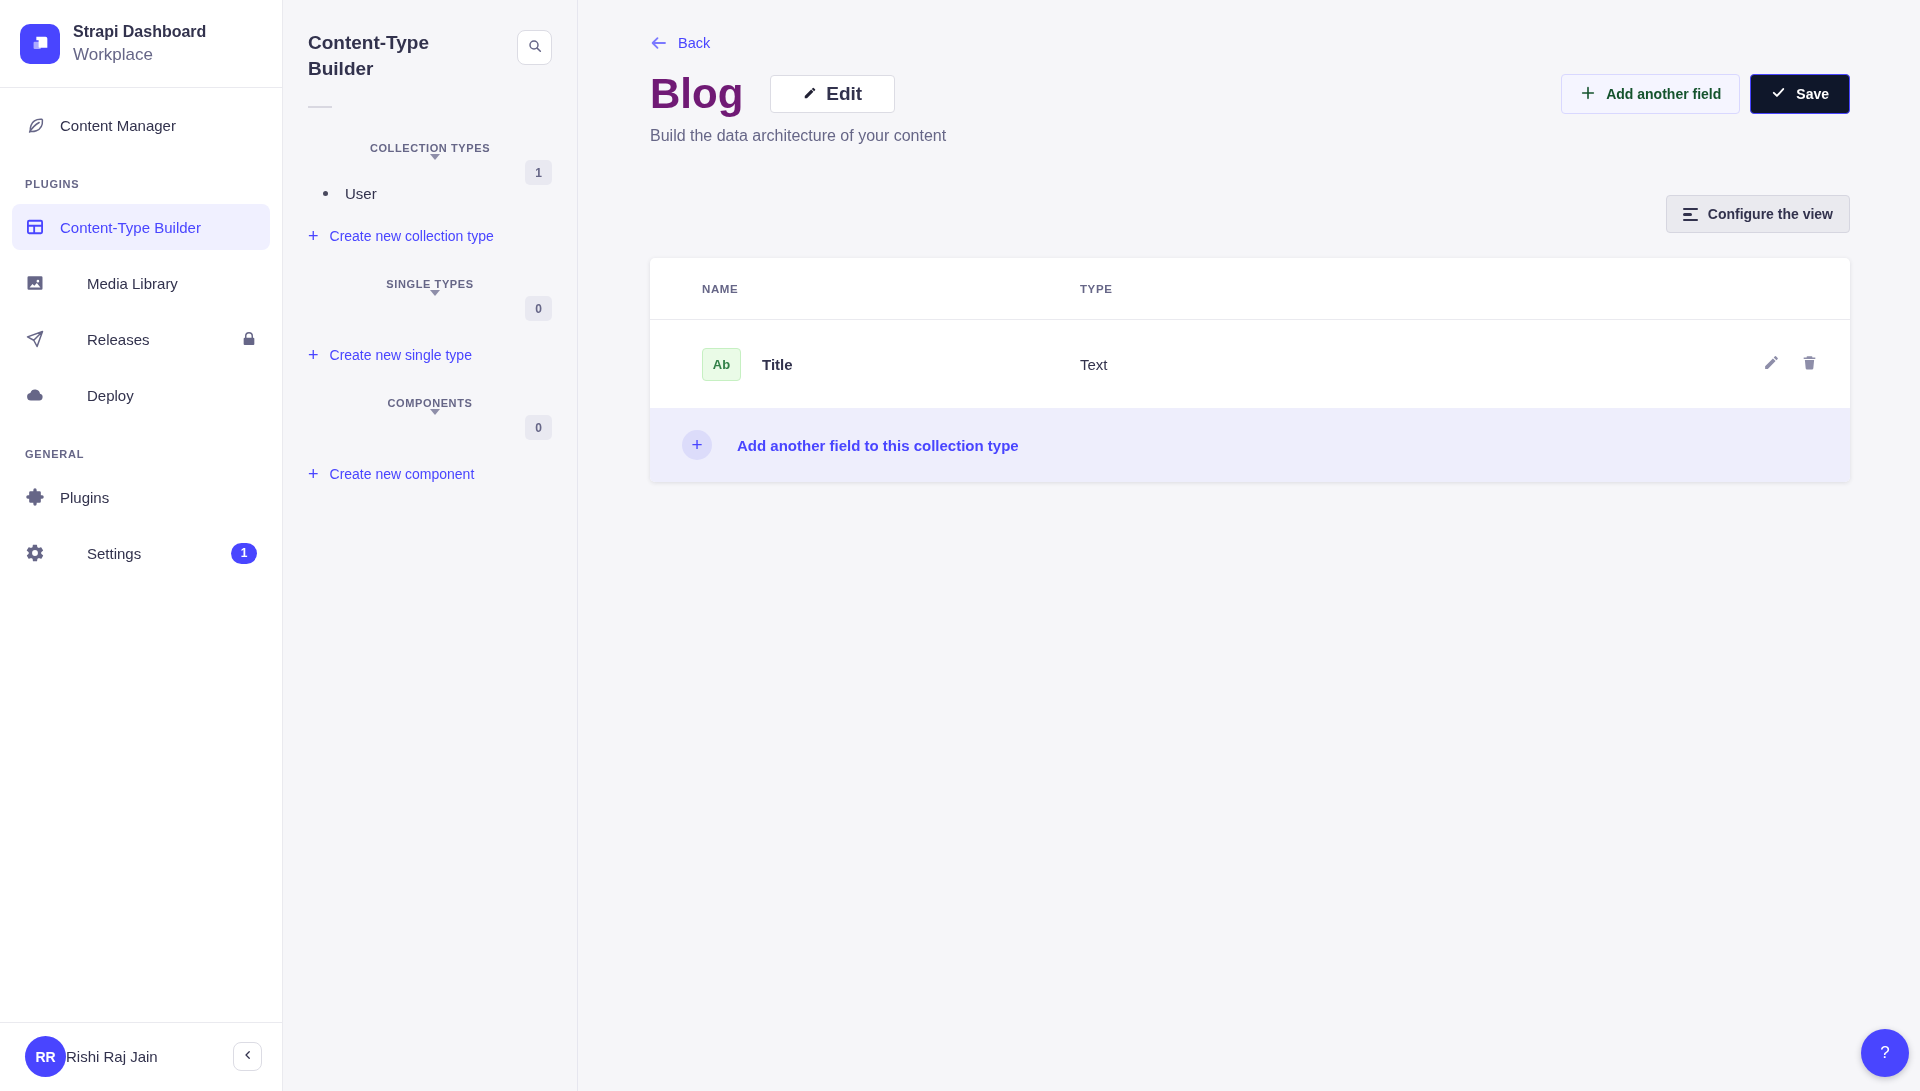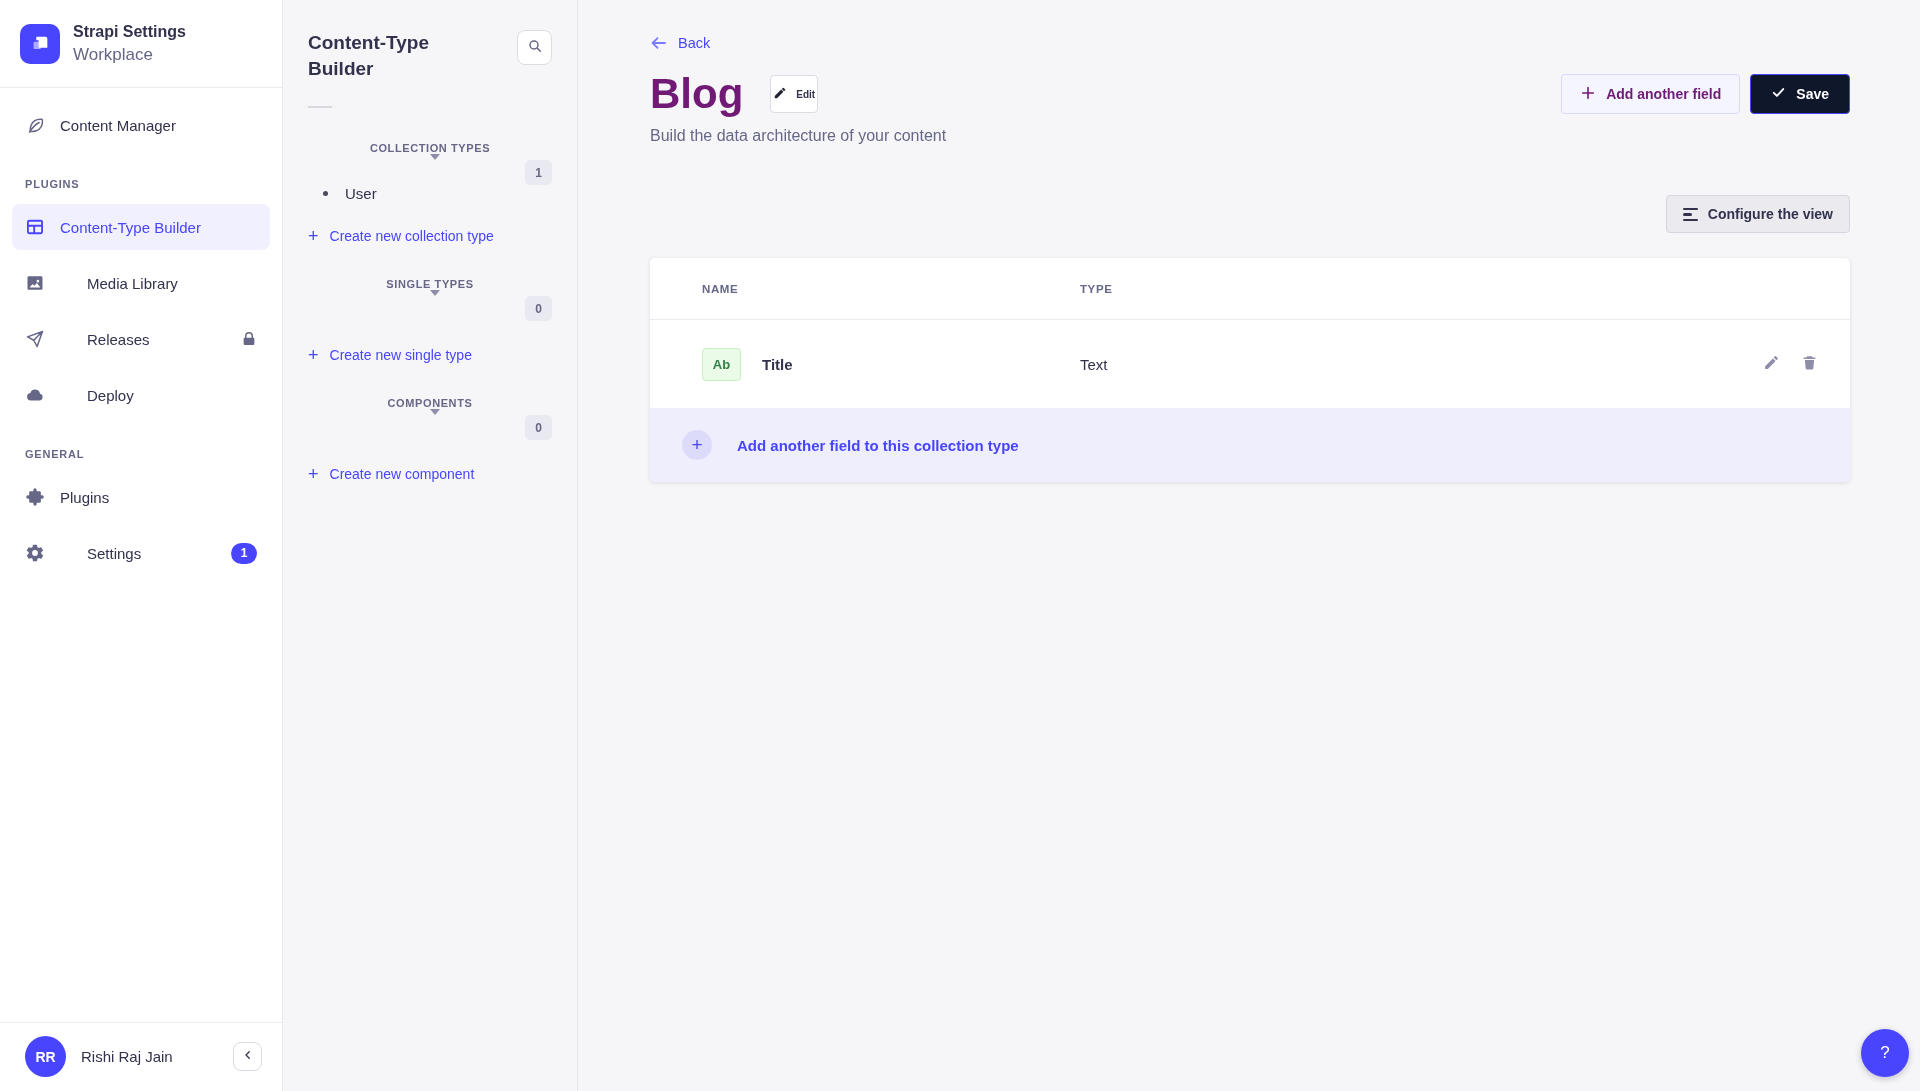--- a/index.html
+++ b/index.html
@@ -39,21 +39,21 @@
   .item-right { margin-left:auto; display:flex; align-items:center; }
   .lock { color:#666687; }
   .count-pill {
     background:#4945ff; color:#fff; font-size:12px; font-weight:700;
     min-width:26px; height:21px; border-radius:11px;
     display:flex; align-items:center; justify-content:center; padding:0 8px;
   }
 
   .sidebar-footer {
     margin-top:auto; border-top:1px solid #eaeaef;
-    display:flex; align-items:center; gap:15px; padding:13px 20px 14px 25px;
+    display:flex; align-items:center; padding:13px 20px 14px 25px;
   }
   .avatar {
     width:41px; height:41px; border-radius:50%; background:#4945ff; color:#fff;
     font-size:14px; font-weight:700; display:flex; align-items:center; justify-content:center;
   }
   .user-name { font-size:15px; color:#32324d; }
   .collapse-btn {
     margin-left:auto; width:29px; height:29px; border:1px solid #dcdce4; border-radius:8px;
     background:#fff; color:#32324d; display:flex; align-items:center; justify-content:center; cursor:pointer;
   }
@@ -89,28 +89,28 @@
   .create-link .plus-glyph { font-size:18px; font-weight:500; line-height:14px; }
 
   
   .main { flex:1; position:relative; padding:34px 70px 0 72px; }
   .back-link { display:inline-flex; align-items:center; gap:10px; color:#4945ff; font-size:14.5px; cursor:pointer; }
   .back-arrow { color:#7b79ff; display:flex; }
 
   .title-row { display:flex; align-items:center; margin-top:13px; }
   .page-title { font-size:42px; font-weight:700; color:#701a75; margin:0; line-height:1.2; }
   .edit-btn {
-    margin-left:27px; height:38px; padding:0 2px; background:#fff;
+    margin-left:27px; height:38px; padding:0 32px; background:#fff;
     border:1px solid #dcdce4; border-radius:4px; display:flex; align-items:center; gap:9px;
-    font-size:10px; font-weight:700; color:#32324d; cursor:pointer;
+    font-size:19px; font-weight:700; color:#32324d; cursor:pointer;
   }
   .header-actions { margin-left:auto; display:flex; gap:10px; }
   .add-field-btn {
     height:40px; padding:0 18px; background:#f5f5ff; border:1px solid #d9d8ff; border-radius:4px;
-    display:flex; align-items:center; gap:10px; font-size:14px; font-weight:700; color:#701a75; cursor:pointer;
+    display:flex; align-items:center; gap:10px; font-size:14px; font-weight:700; color:#14532d; cursor:pointer;
   }
   .save-btn {
     height:40px; padding:0 20px; background:#0f172a; border:1px solid #4945ff; border-radius:4px;
     display:flex; align-items:center; gap:10px; font-size:14px; font-weight:700; color:#fff; cursor:pointer;
   }
   .subtitle { margin-top:8px; font-size:16px; color:#666687; }
 
   .configure-row { display:flex; justify-content:flex-end; margin-top:50px; }
   .configure-btn {
     height:38px; padding:0 16px; background:#eaeaef; border:1px solid #d6d6e0; border-radius:4px;
@@ -160,21 +160,21 @@
 
   <aside class="sidebar">
     <div class="brand">
       <div class="logo">
         <svg width="22" height="22" viewBox="0 0 24 24" fill="none">
           <path d="M8 4h10a2 2 0 0 1 2 2v10h-8.5a1 1 0 0 1-1-1V8H8V4z" fill="#ffffff"></path>
           <rect x="5" y="9.5" width="8" height="8" rx="1.2" fill="#ffffff" opacity="0.55"></rect>
         </svg>
       </div>
       <div class="brand-text">
-        <div class="brand-title">Strapi Settings</div>
+        <div class="brand-title">Strapi Dashboard</div>
         <div class="brand-sub">Workplace</div>
       </div>
     </div>
 
     <nav class="nav">
       <div class="nav-item">
         <span class="nicon">
           <svg width="20" height="20" viewBox="0 0 24 24" fill="none" stroke="currentColor" stroke-width="1.8" stroke-linecap="round" stroke-linejoin="round">
             <path d="M20.2 4.2c-5.5-.4-11 1.8-13 7.3-1.3 3.6-.9 7.3-.9 7.3s3.7.5 7.3-.9c5.5-2 7.7-7.5 7.3-13z" transform="translate(0,1)"></path>
             <path d="M5.5 19.5C8.5 14.5 12.5 10.5 17 8" transform="translate(0,1)"></path>

